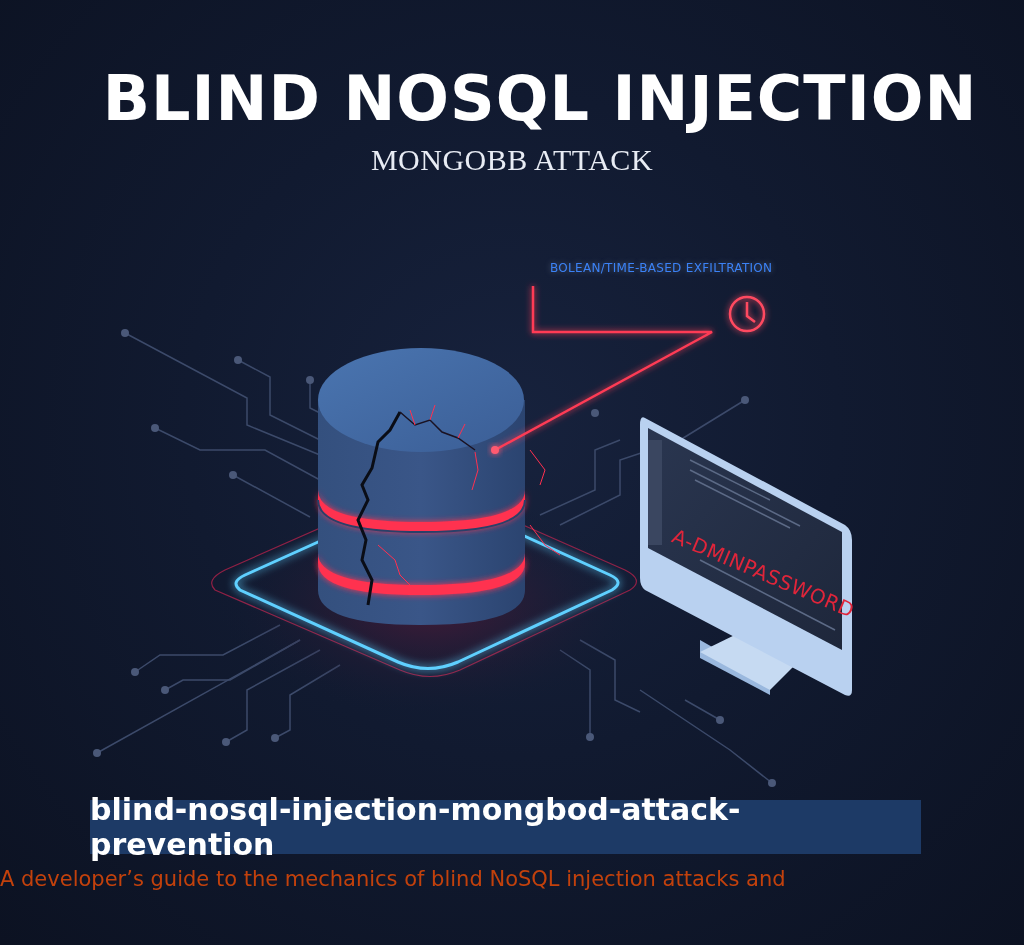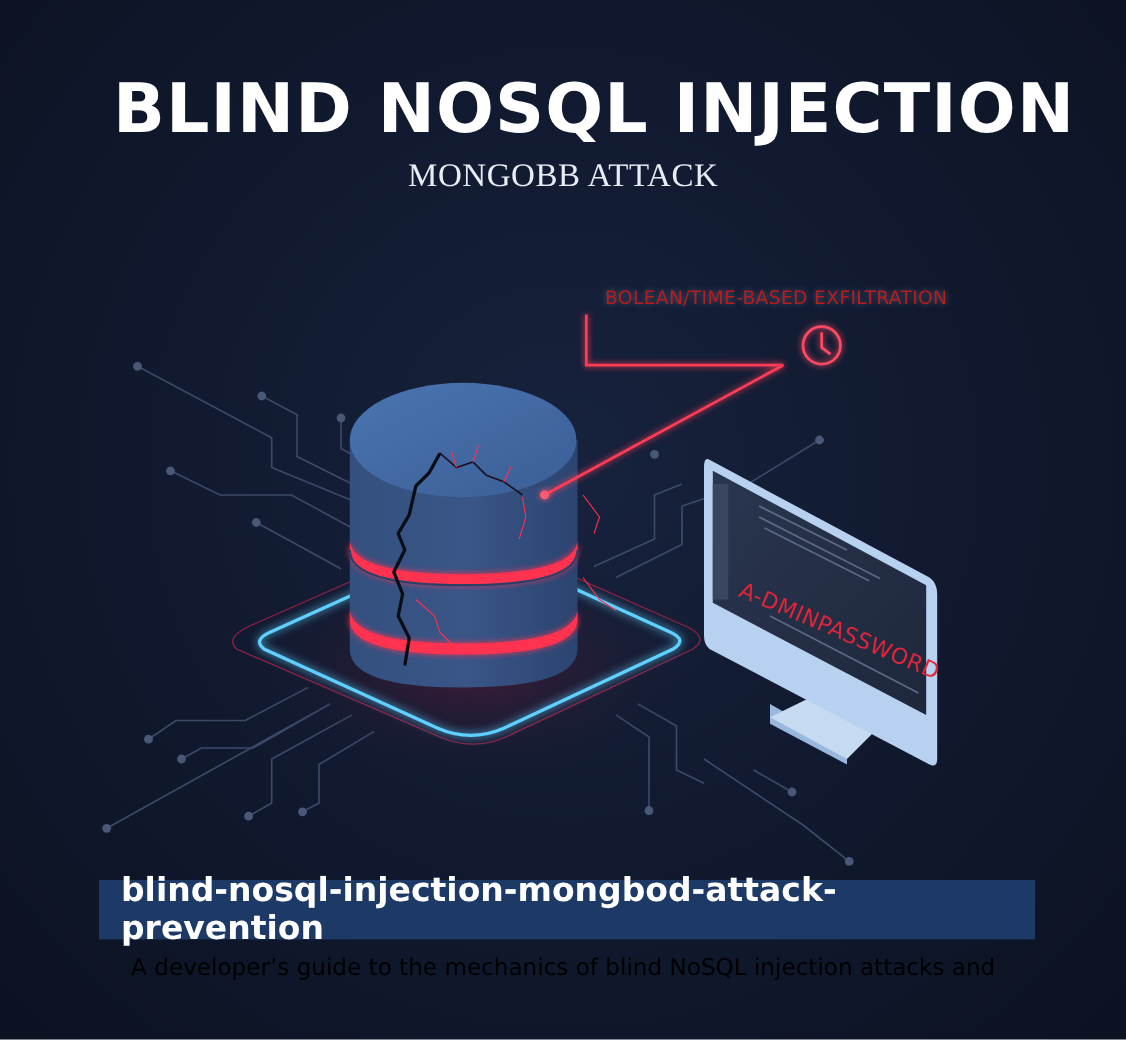--- a/index.html
+++ b/index.html
@@ -13,35 +13,35 @@
     color:#ffffff; font-weight:bold; font-size:62px; letter-spacing:1px;
     font-family:"DejaVu Sans", sans-serif;
     margin-left:28px;
   }
   .subtitle {
     position:absolute; left:0; width:1024px; top:143px; text-align:center;
     color:#e8ecf4; font-size:30px; letter-spacing:0.5px;
     font-family:Liberation Serif, serif;
   }
   .callout {
-    position:absolute; left:550px; top:261px; color:#b91c1c;
-    font-size:17px; letter-spacing:0.3px;
+    position:absolute; left:550px; top:261px; color:#3b82f6;
+    font-size:12px; letter-spacing:0.3px;
     text-shadow: 0 0 6px rgba(200,220,255,0.35);
   }
   svg.art { position:absolute; left:0; top:0; }
   .slug-bar {
     position:absolute; left:90px; top:800px; width:831px; height:54px;
-    background:#1d3a66; display:flex; align-items:center; justify-content:center;padding-left:20px;
+    background:#1d3a66; display:flex; align-items:center; justify-content:center;
   }
   .slug {
     color:#ffffff; font-weight:bold; font-size:30px; font-family:"DejaVu Sans", sans-serif;
   }
   .desc {
-    position:absolute; left:0; width:1024px; top:866px; text-align:center;
-    color:#000000; font-size:21px; line-height:27px;
+    position:absolute; left:0; width:1024px; top:866px; 
+    color:#c2410c; font-size:21px; line-height:27px;
   }
   .screen-text {
     position:absolute; left:678px; top:524px; color:#e0253a; font-size:20px;
     transform: rotate(23deg); transform-origin:left top; letter-spacing:0.5px;
   }
 </style>
 </head>
 <body>
 
 <div class="title">BLIND NOSQL INJECTION</div>

